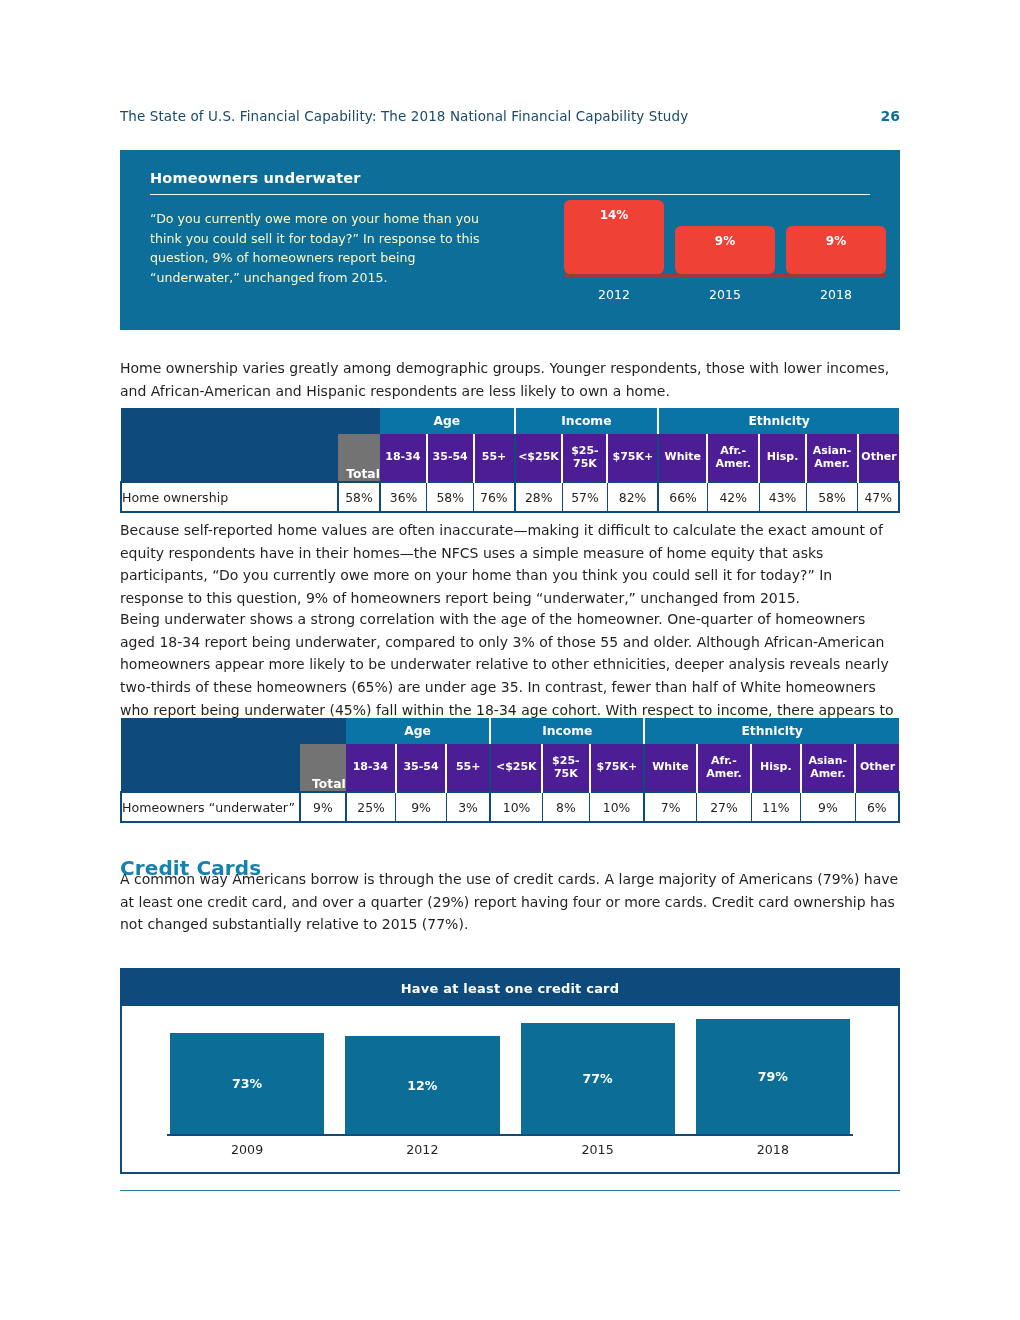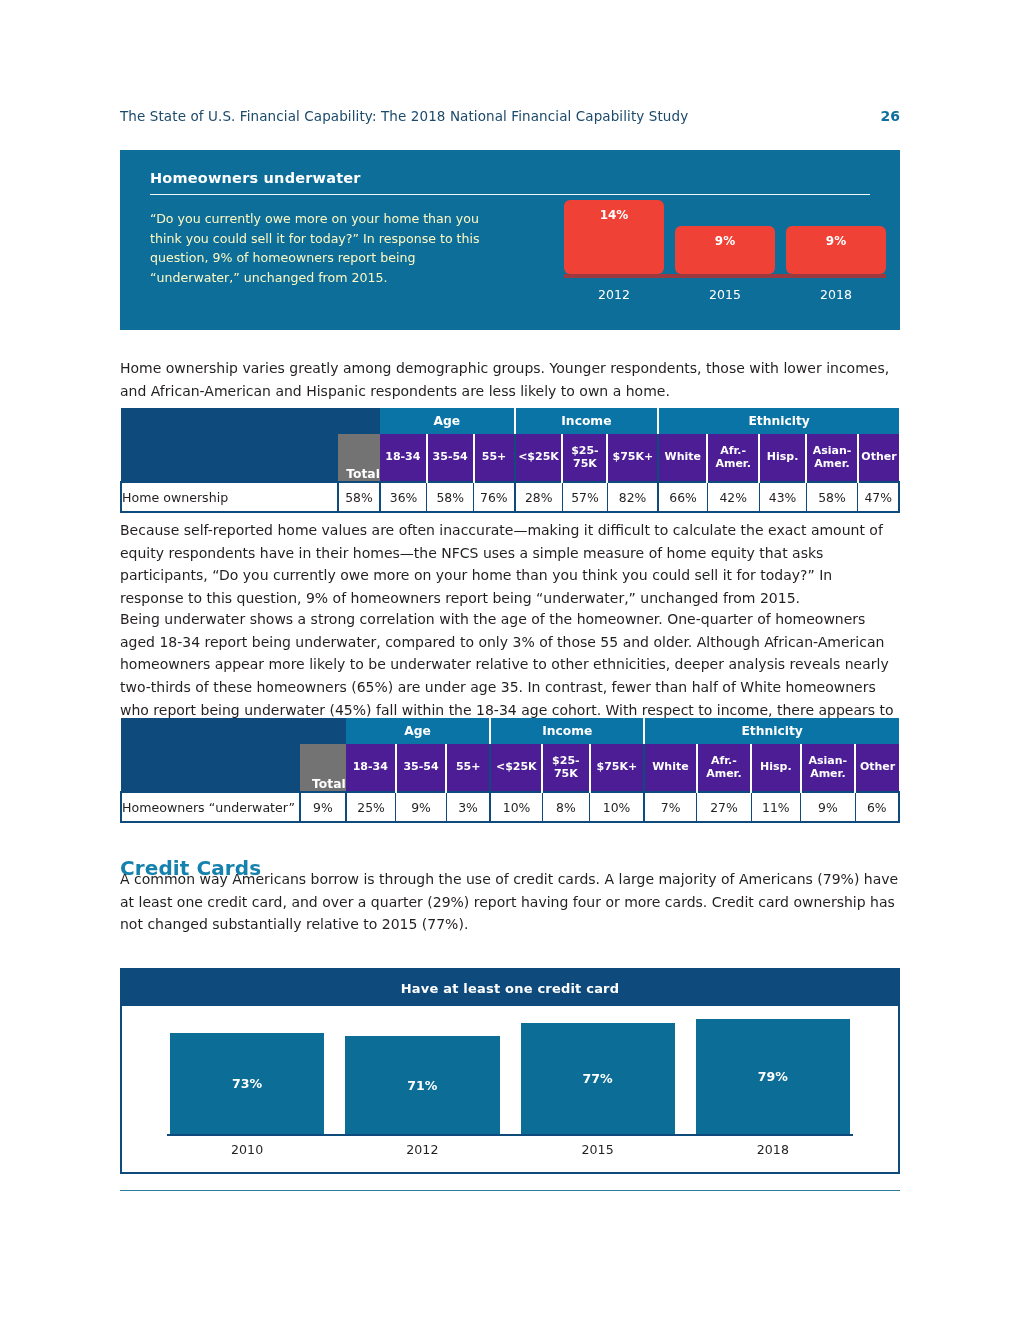--- a/index.html
+++ b/index.html
@@ -260,31 +260,31 @@
 
   <div class="panel">
     <div class="panel-title">Have at least one credit card</div>
     <div class="panel-plot">
       <div class="plot-base"></div>
       <div class="plot-bars">
         <div class="plot-bar" style="height:101px">
           <span>73%</span>
         </div>
         <div class="plot-bar" style="height:98px">
-          <span>71%</span>
+          <span>12%</span>
         </div>
         <div class="plot-bar" style="height:111px">
           <span>77%</span>
         </div>
         <div class="plot-bar" style="height:115px">
           <span>79%</span>
         </div>
       </div>
       <div class="plot-labels">
-        <div>2010</div>
+        <div>2009</div>
         <div>2012</div>
         <div>2015</div>
         <div>2018</div>
       </div>
     </div>
   </div>
 
   <div class="foot-rule"></div>
 
 </div>

